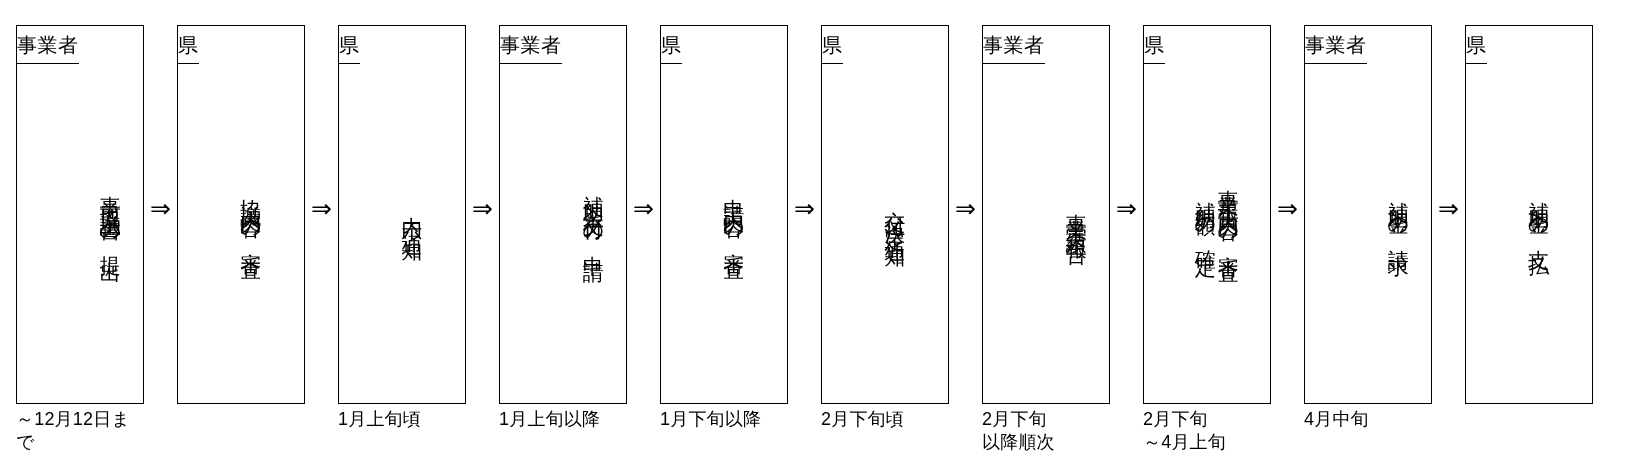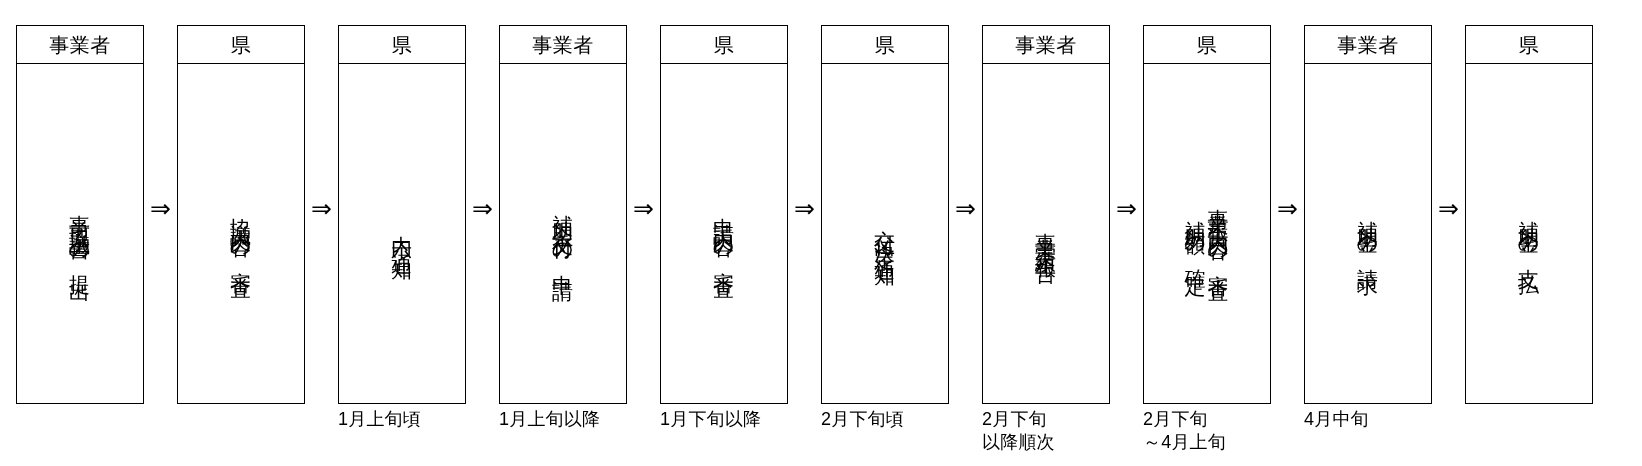--- a/index.html
+++ b/index.html
@@ -28,21 +28,21 @@
     width: 128px;
   }
 
   .step-box {
     box-sizing: border-box;
     width: 128px;
     height: 379px;
     border: 1px solid #000000;
     background: #ffffff;
     display: flex;
-    flex-direction: column;
+    flex-direction: row;
   }
 
   .step-header {
     box-sizing: border-box;
     height: 38px;
     border-bottom: 1px solid #000000;
     display: flex;
     align-items: center;
     justify-content: center;
     font-size: 20px;
@@ -111,20 +111,21 @@
     <div class="arrow" style="left: 1110px;">⇒</div>
     <div class="arrow" style="left: 1271px;">⇒</div>
     <div class="arrow" style="left: 1432px;">⇒</div>
     <div class="step" style="left: 16px;">
       <div class="step-box">
         <div class="step-header">事業者</div>
         <div class="step-body">
           <div class="vtext">事前協議書の提出</div>
         </div>
       </div>
+      <div class="step-caption">～12月12日まで</div>
     </div>
     <div class="step" style="left: 177px;">
       <div class="step-box">
         <div class="step-header">県</div>
         <div class="step-body">
           <div class="vtext">協議内容の審査</div>
         </div>
       </div>
     </div>
     <div class="step" style="left: 338px;">

